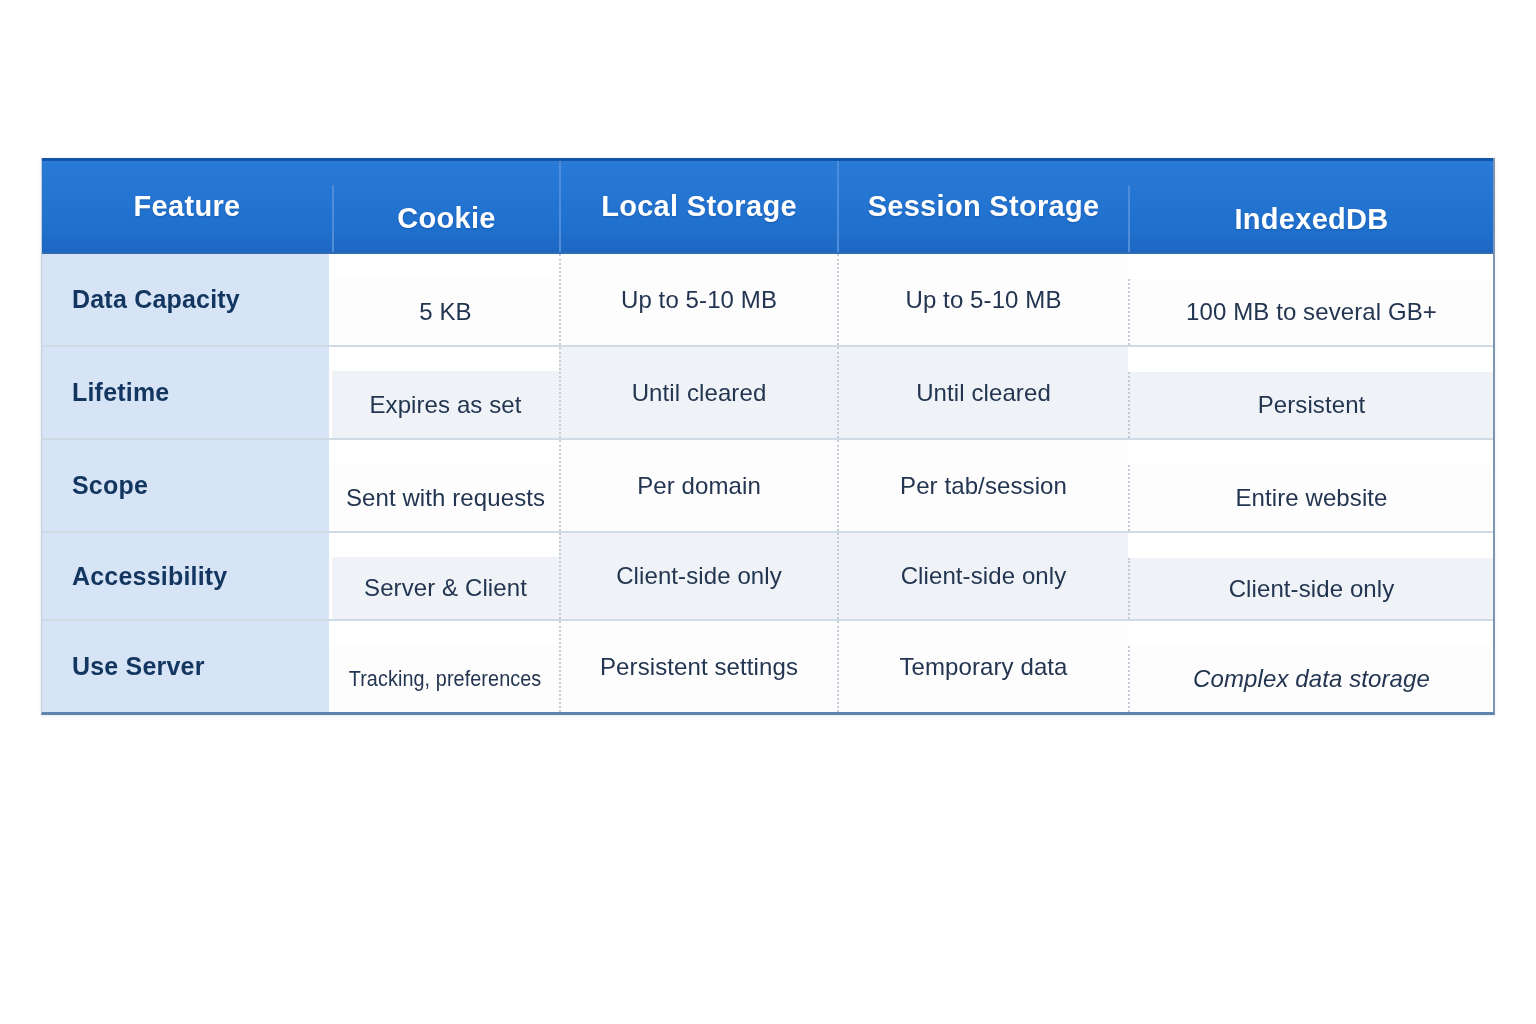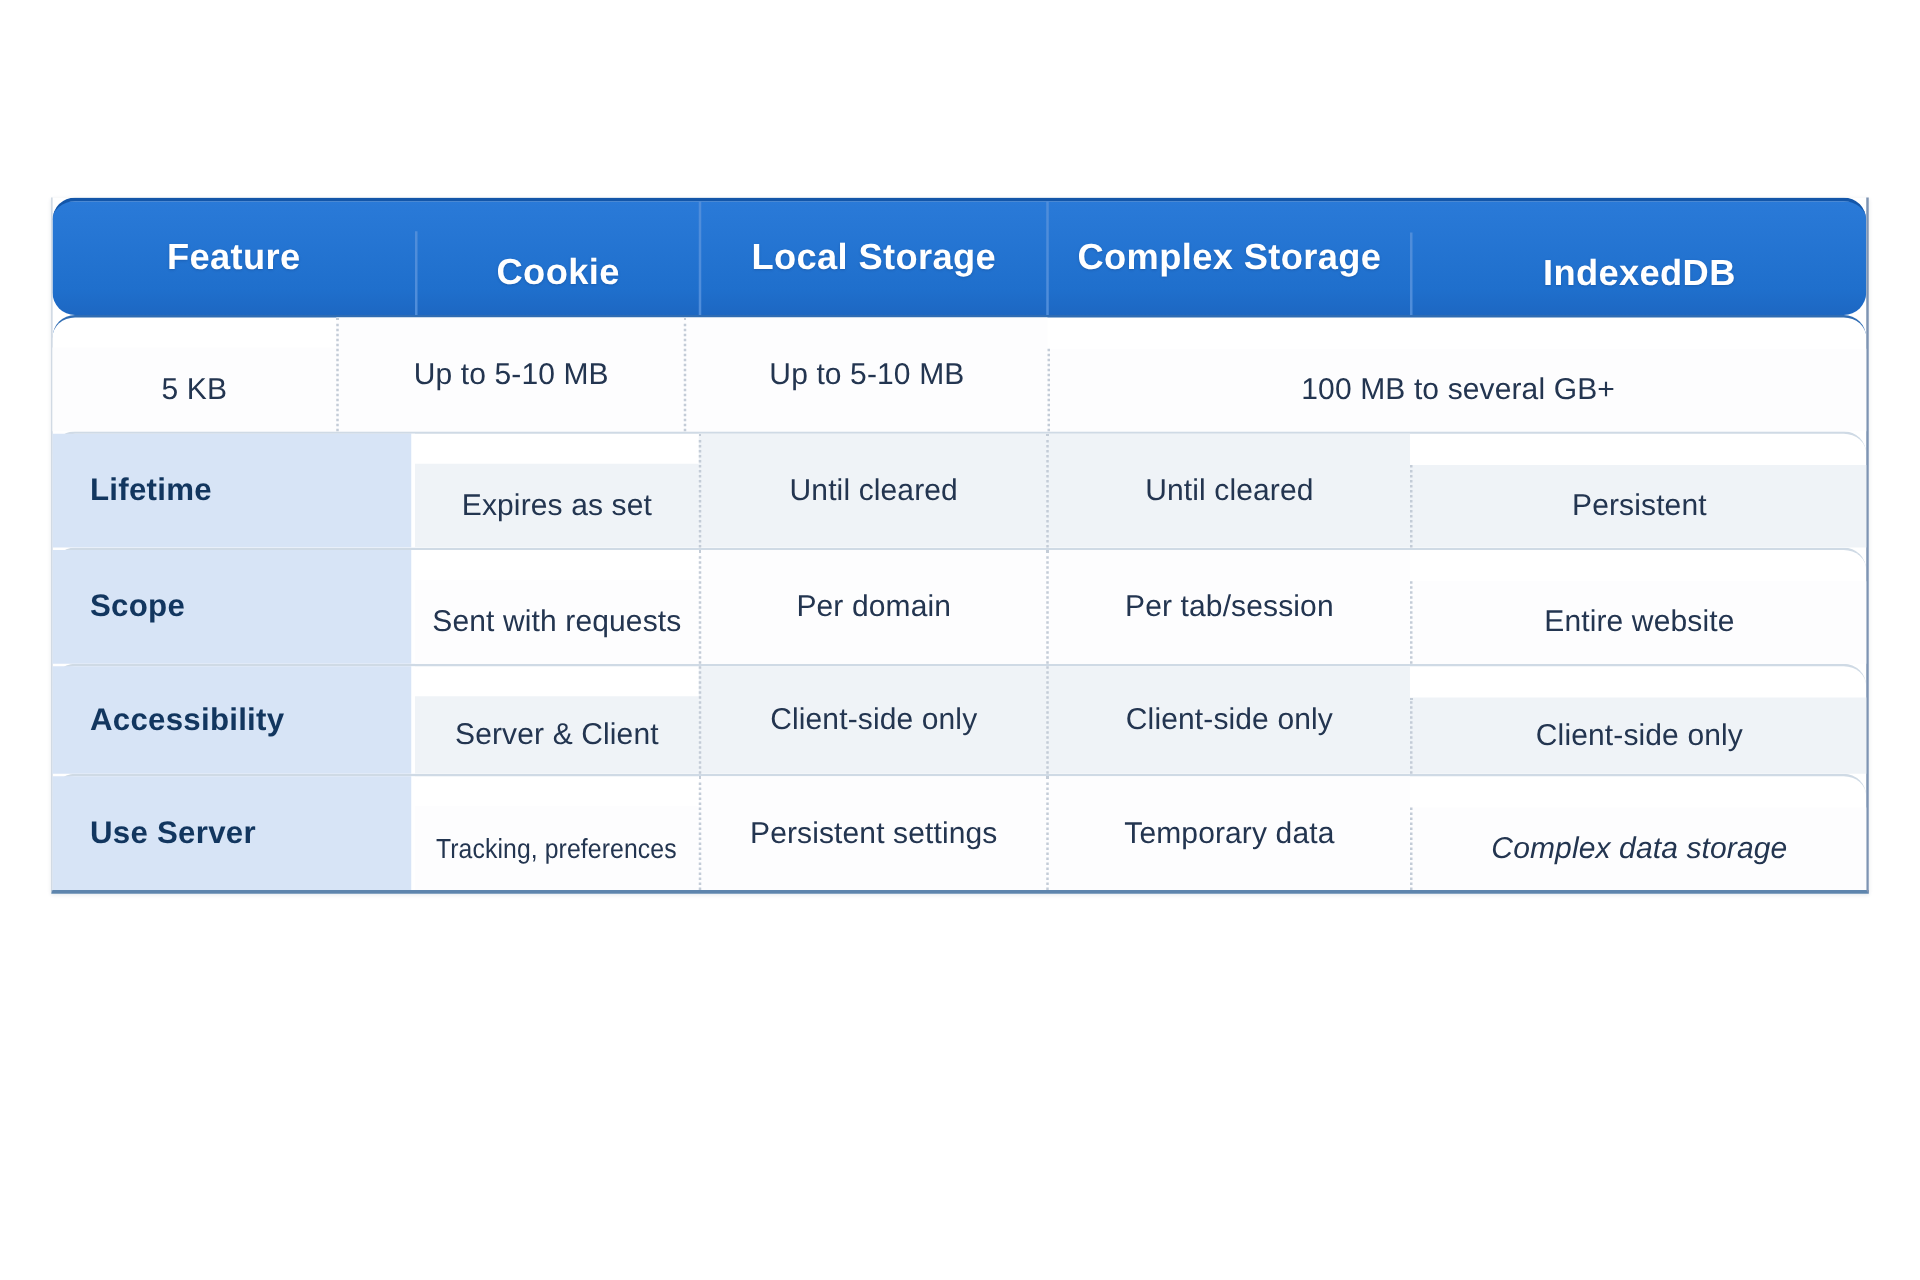--- a/index.html
+++ b/index.html
@@ -18,21 +18,21 @@
     position:relative;overflow:hidden;
   }
   .tbl{
     position:absolute;left:41px;top:158px;width:1454px;
     border-left:1px solid var(--table-left-border);
     border-right:2px solid var(--table-right-border);
     border-bottom:3px solid var(--table-bottom-border);
     box-sizing:border-box;
     box-shadow:0 1px 3px rgba(40,70,110,.12);
   }
-  .row{display:flex;width:100%;box-sizing:border-box;border-radius:18px;}
+  .row{display:flex;width:100%;box-sizing:border-box;}
   .cell{box-sizing:border-box;display:flex;align-items:center;min-width:0;}
   .c0{width:290px;}
   .c1{width:227px;margin-top:24px;}
   .c2{width:278px;text-align:right;}
   .c3{width:291px;}
   .c4{flex:1;margin-top:25px;}
   
   .hrow{
     height:94px;
     background:linear-gradient(180deg,var(--header-bg-top) 0%,var(--header-bg) 78%,#1d67c2 100%);
@@ -74,28 +74,31 @@
     <div class="cell hcell c0">
         <span>Feature</span>
       </div>
     <div class="cell hcell c1">
         <span>Cookie</span>
       </div>
     <div class="cell hcell c2">
         <span>Local Storage</span>
       </div>
     <div class="cell hcell c3">
-        <span>Complex Storage</span>
+        <span>Session Storage</span>
       </div>
     <div class="cell hcell c4">
         <span>IndexedDB</span>
       </div>
   </div>
 
   <div class="row brow first odd">
+    <div class="cell feat c0">
+        <span>Data Capacity</span>
+      </div>
     <div class="cell data c1">
         <span>5 KB</span>
       </div>
     <div class="cell data c2">
         <span>Up to 5-10 MB</span>
       </div>
     <div class="cell data c3">
         <span>Up to 5-10 MB</span>
       </div>
     <div class="cell data c4">

